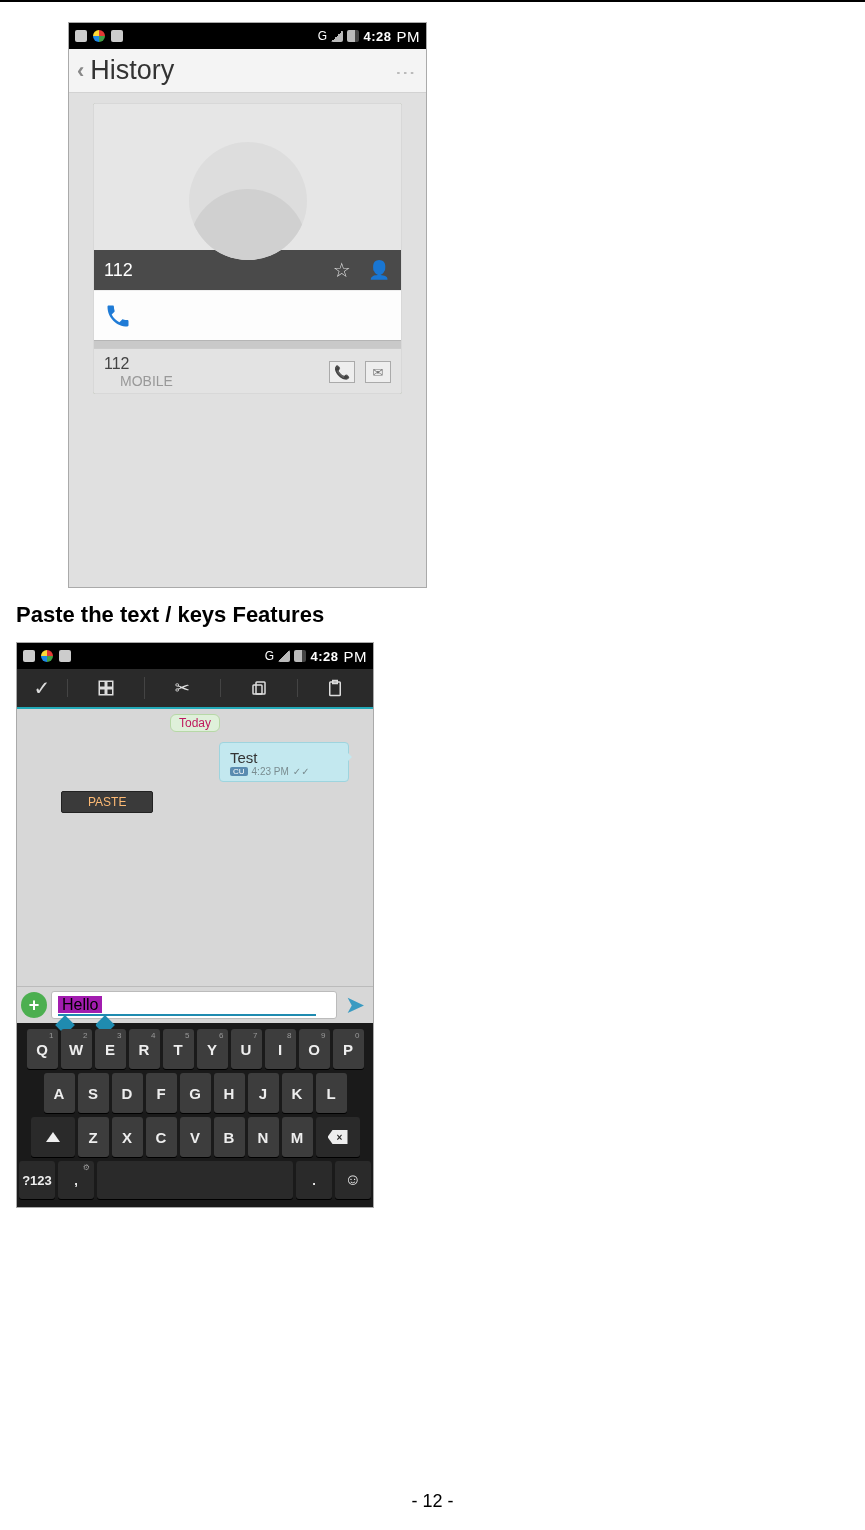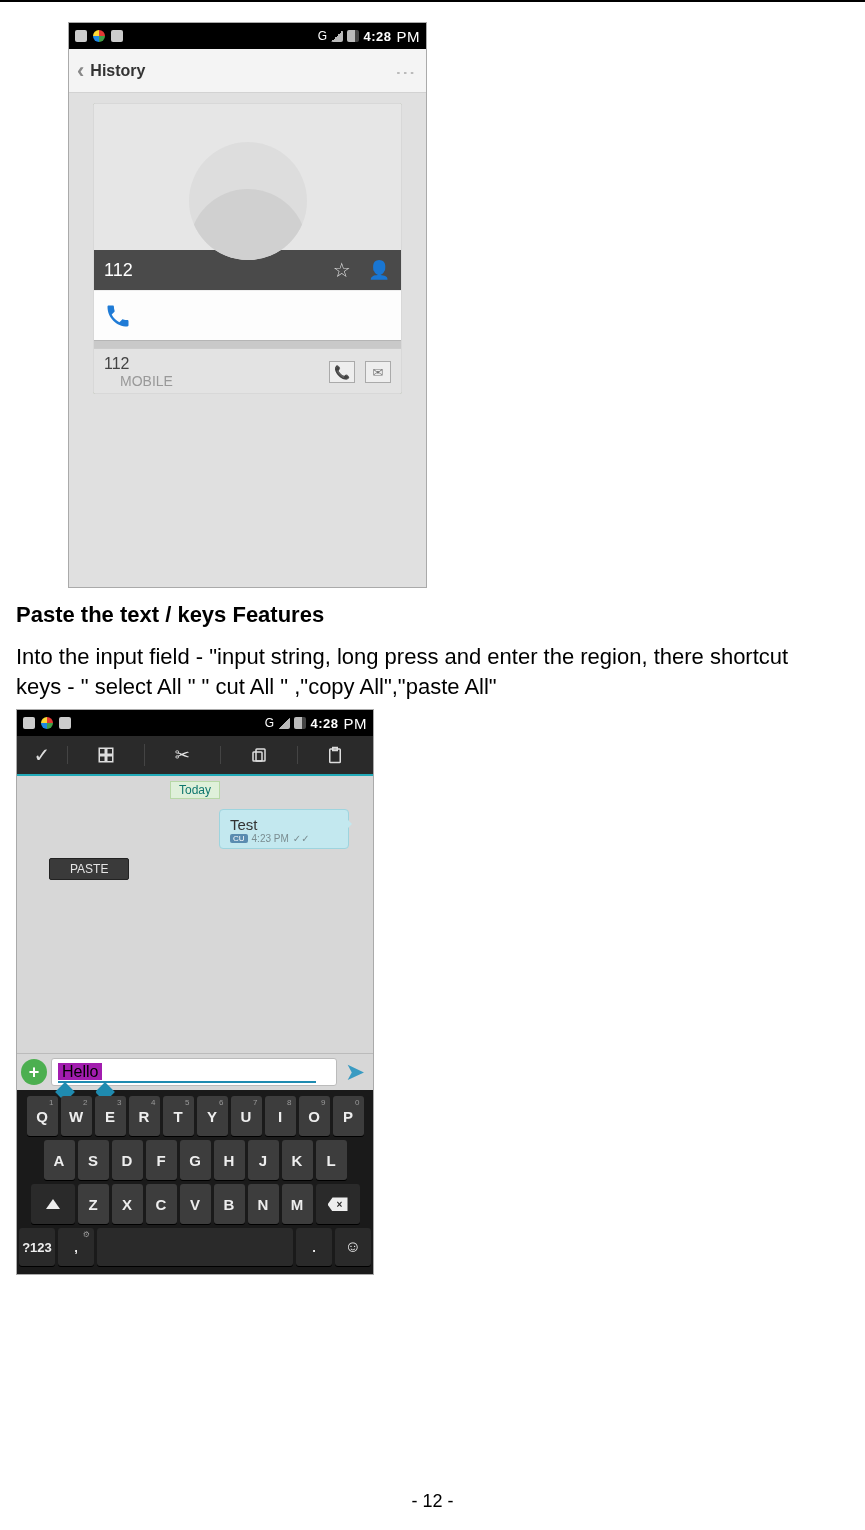--- a/index.html
+++ b/index.html
@@ -46,21 +46,21 @@
 
     .app-bar {
       height: 44px;
       background: #f4f4f4;
       display: flex;
       align-items: center;
       padding: 0 8px;
       border-bottom: 1px solid #d2d2d2;
     }
     .back-chev { color:#888; font-size:22px; margin-right:6px; font-weight:bold;}
-    .app-title { font-size:16px; color:#333; font-weight:700; }
+    .app-title { font-size:27px; color:#333; font-weight:400; }
     .menu-dots { margin-left:auto; color:#bbb; font-size:20px; writing-mode: vertical-rl; letter-spacing:-4px; }
 
     .contact-card {
       margin: 10px 24px 0 24px;
       background:#4d7c0f;
       border:1px solid #d8d8d8;
       border-radius:2px;
     }
     .contact-top {
       height: 146px;
@@ -170,24 +170,24 @@
       position:relative;
     }
     .today-chip-row{
       text-align:center;
       margin-top:4px;
     }
     .today-chip{
       display:inline-block;
       background:#dff0da;
       border:1px solid #b7d8a7;
-      border-radius:0;
+      border-radius:6px;
       padding:1px 8px;
       font-size:12px;
-      color:#0f766e;
+      color:#be185d;
     }
     .bubble{
       background:#c3e8ef;
       border:1px solid #9ed4de;
       border-radius:4px;
       padding:6px 10px 4px 10px;
       width:130px;
       margin:10px 24px 0 auto;
       position:relative;
     }
@@ -195,24 +195,24 @@
       content:"";
       position:absolute; right:-10px; top:8px;
       border:6px solid transparent;
       border-left-color:#c3e8ef;
     }
     .bubble-title{ font-size:15px; color:#333;}
     .bubble-time{ font-size:10px; color:#7a8c90; display:flex; gap:4px; align-items:center;}
     .cu-badge{ background:#5a8cb0; color:#fff; font-size:8px; padding:0 3px; border-radius:2px;}
     .paste-pop{
       position:absolute;
-      left:32px; top:82px;
+      left:44px; top:82px;
       background:#3a3a3a;
-      color:#e5e5e5;
-      padding:3px 20px;
+      color:#fdba74;
+      padding:3px 26px;
       font-size:12px;
       border-radius:2px;
       border:1px solid #222;
     }
     .compose-row{
       display:flex;
       align-items:center;
       padding: 4px;
       background:#d7d7d7;
       border-top:1px solid #bbb;
@@ -345,21 +345,20 @@
         </div>
         <div class="phone-line-icons">
           <span class="pline-icon">📞</span>
           <span class="pline-icon">✉</span>
         </div>
       </div>
     </div>
   </div>
 
   <div class="section-heading">Paste the text / keys Features</div>
-  <div class="body-para">Into the input field - "input string, long press and enter the region, there shortcut keys - " select All " " cut All " ,"copy All","paste All"</div>
 
   <div class="shot2">
     <div class="status-bar">
       <div class="status-left">
         <span class="usb-icon"></span>
         <span class="circ-icon"></span>
         <span class="card-icon"></span>
       </div>
       <div class="status-right">
         <span>G</span>

